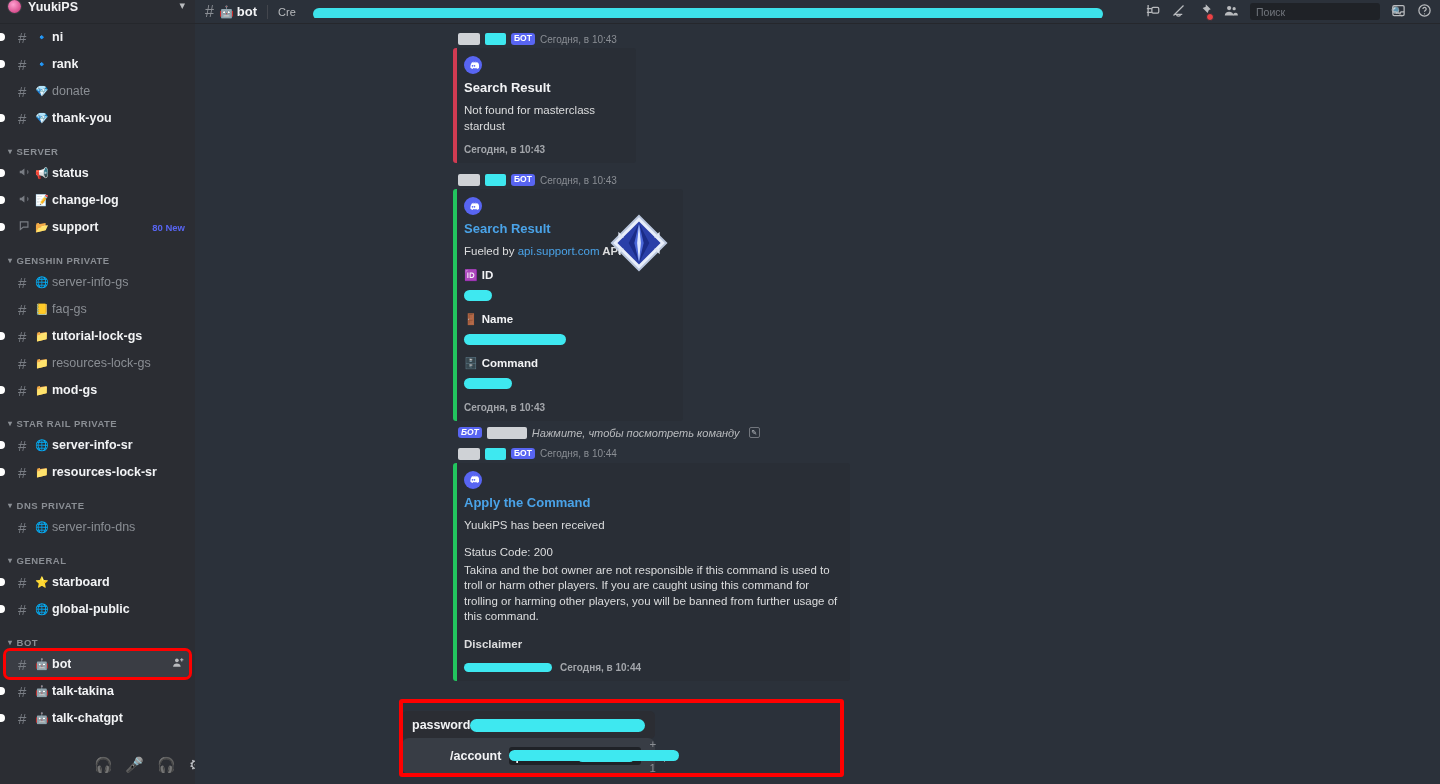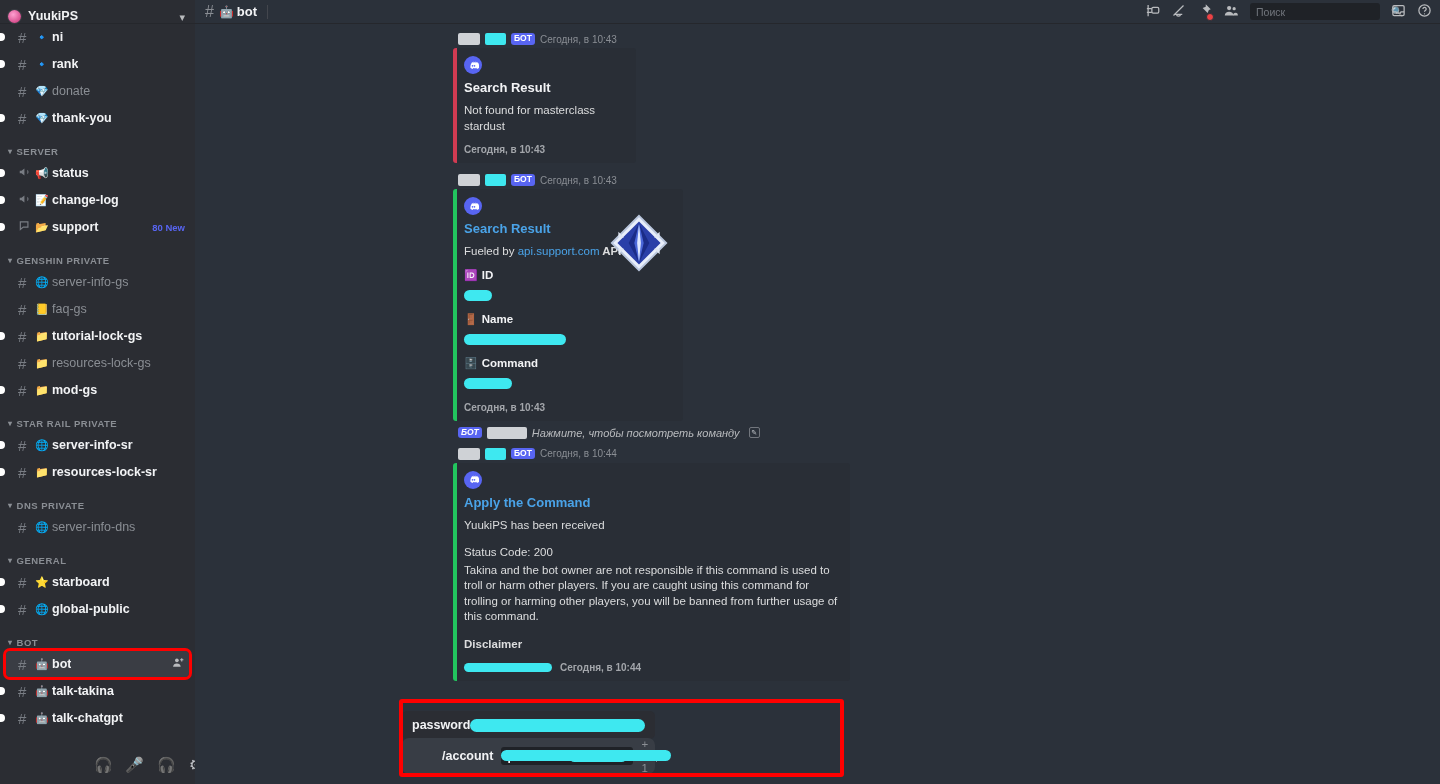--- a/index.html
+++ b/index.html
@@ -13,21 +13,21 @@
 
   
   .sidebar {
     width: 195px; height: 784px;
     background: #2b2d33;
     position: relative;
     flex: 0 0 195px;
     overflow: hidden;
   }
   .server-header {
-    height: 24px; display: flex; align-items: flex-end;
+    height: 24px; display: flex; align-items: flex-start;
     padding: 0 10px 0 8px;
     border-bottom: 1px solid #25272c;
     background: #2b2d33;
   }
   .server-avatar {
     width: 13px; height: 13px; border-radius: 50%;
     background: radial-gradient(circle at 40% 35%, #ff9fd0, #d8508f 70%);
     margin-right: 7px; flex: 0 0 13px;
     box-shadow: 0 0 0 1px #3a3d44;
   }
@@ -208,21 +208,21 @@
   .ac-head { display: flex; align-items: center; gap: 2px; }
   .ac-head .label { font-size: 12.5px; font-weight: bold; color: #f2f3f5; }
 
   .composer {
     position: absolute; left: 207px; right: 785px; bottom: 10px;
     background: #383d45; border-radius: 7px;
     min-height: 34px; display: flex; align-items: center;
     padding: 0 10px 0 40px;
   }
   .cmd-pill {
-    font-size: 12.5px; font-weight: bold; color: #f2f3f5;
+    font-size: 12.5px; font-weight: bold; color: #f2f3f5; margin-left: 8px;
   }
   .opt-chip {
     background: #1f2227; border-radius: 3px; padding: 2px 6px;
     display: inline-flex; align-items: center; gap: 6px; margin-left: 6px;
   }
   .opt-chip .oname { font-size: 12px; font-weight: bold; color: #f2f3f5; }
   .more { font-size: 11.5px; color: #8a8e94; margin-left: 8px; }
 
   .hl-composer {
     position: absolute; left: 204px; bottom: 7px; width: 445px; height: 78px;
@@ -405,20 +405,24 @@
     </div>
   </div>
 
   <div class="main">
 
     <div class="topbar">
       <span class="hash">#</span>
       <span class="chan-emo">🤖</span>
       <span class="chan-title">bot</span>
       <span class="divider"></span>
+      <div class="topic">
+        <span>Cre</span>
+        <span class="redact topic-mark"></span>
+      </div>
       <div class="right">
         <span class="tb-ic">
           <svg width="15" height="15" viewBox="0 0 24 24" fill="none" stroke="#b9bbbe" stroke-width="2">
               <path d="M5 3v18M3 9h8M3 15h8"></path>
               <rect x="11" y="7" width="11" height="9" rx="2"></rect>
             </svg>
         </span>
         <span class="tb-ic">
           <svg width="15" height="15" viewBox="0 0 24 24" fill="none" stroke="#b9bbbe" stroke-width="2">
               <path d="M6 18h12M9 18a3 3 0 006 0"></path>

